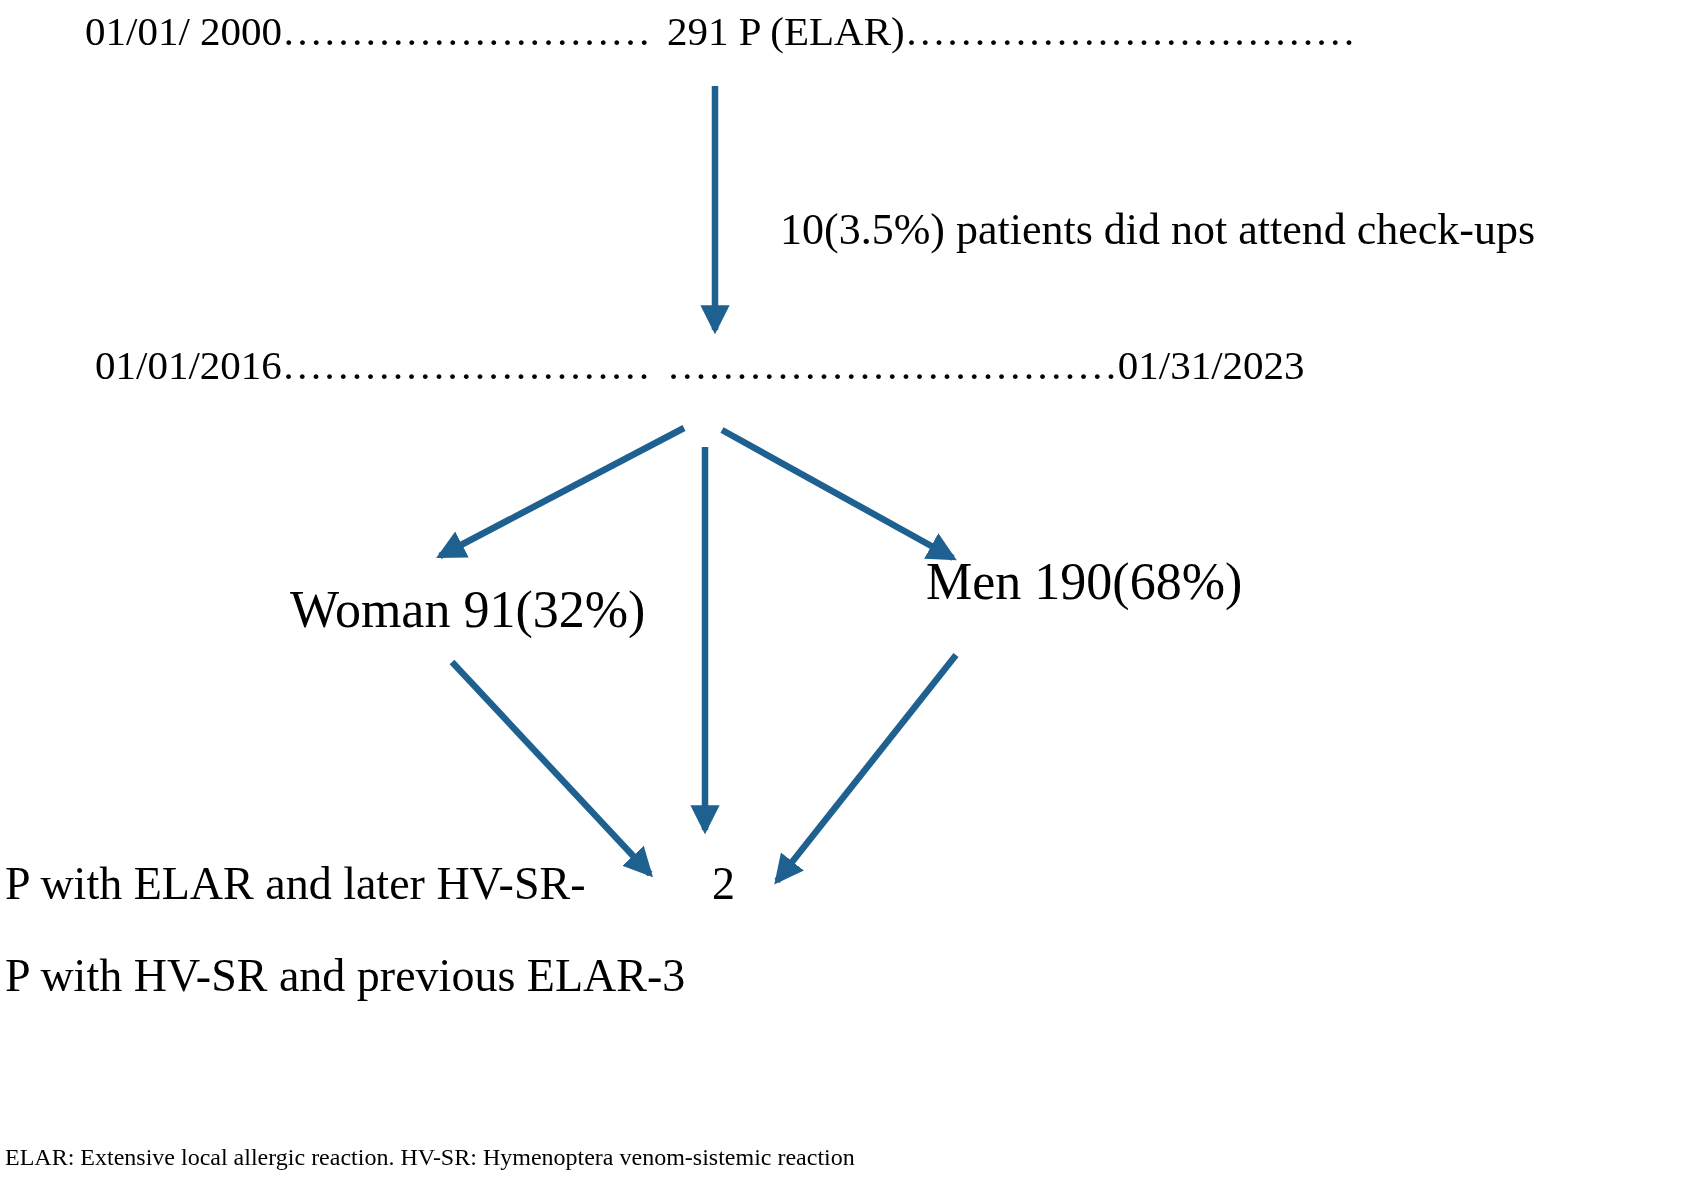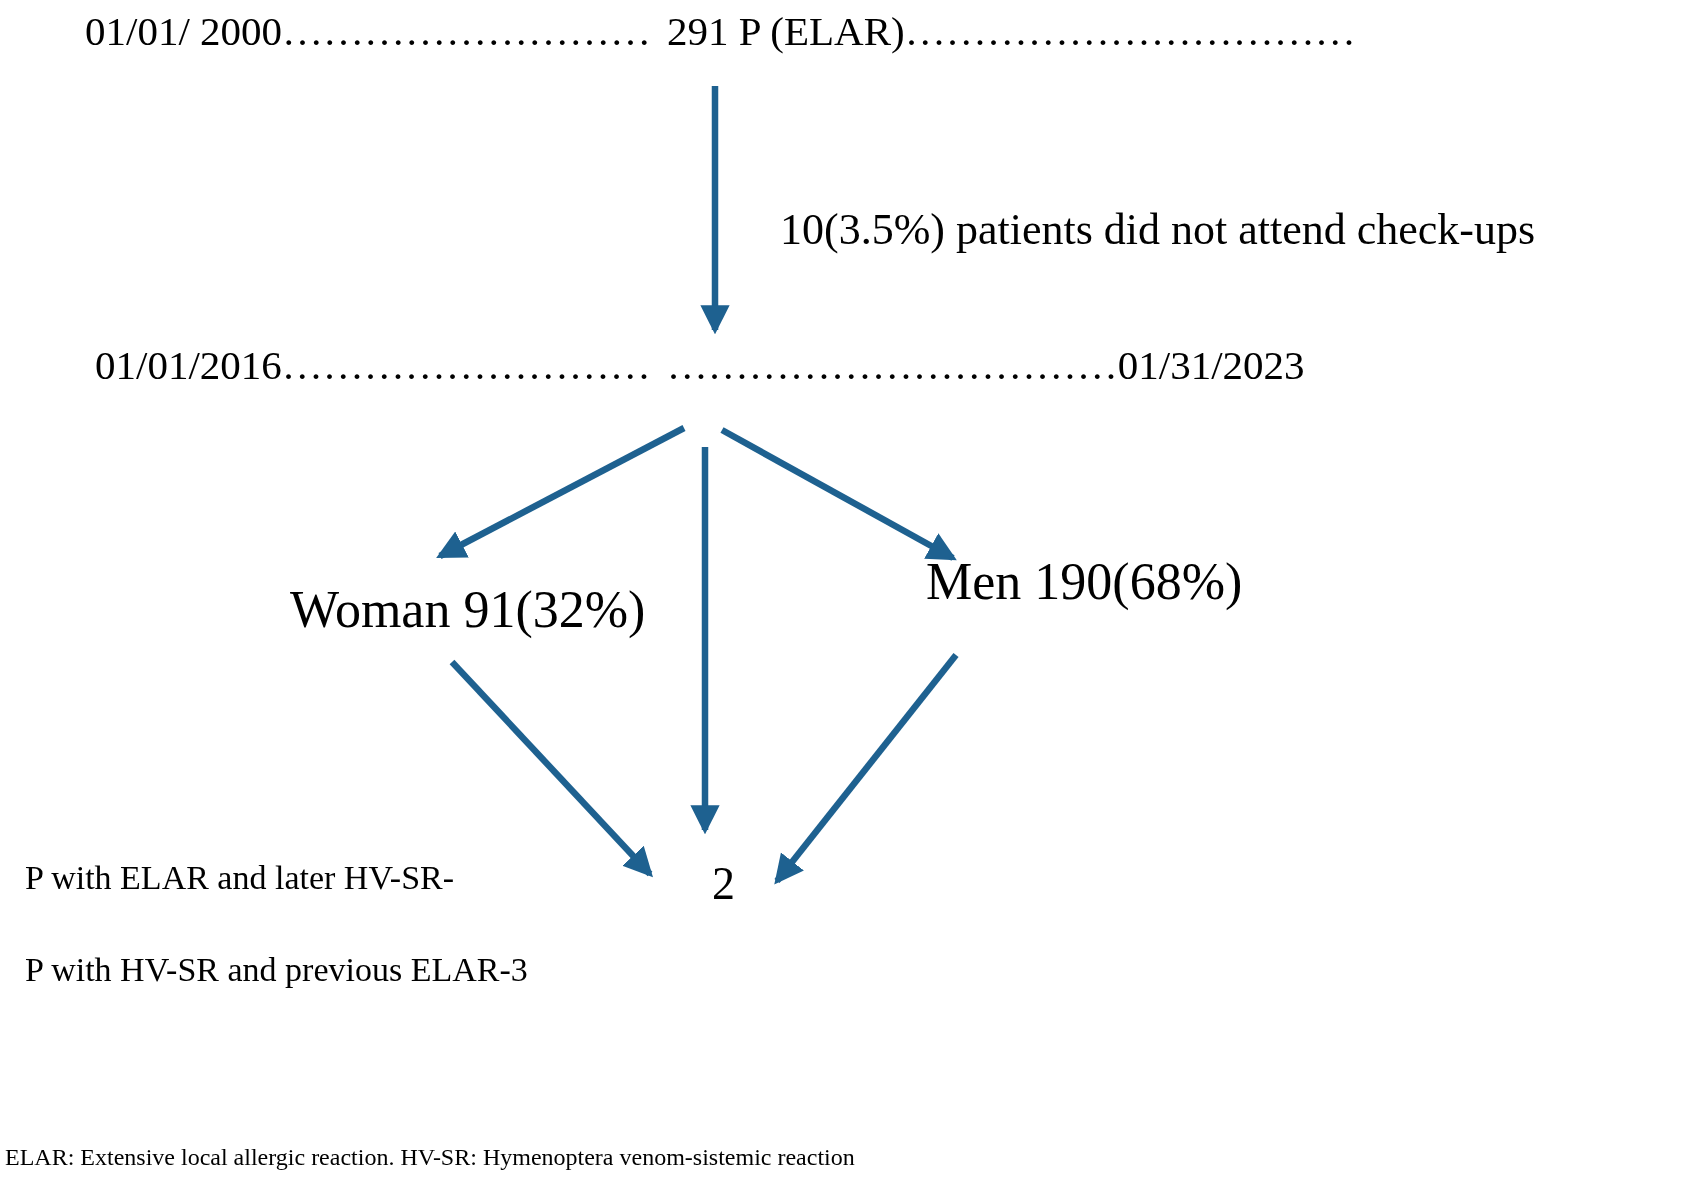--- a/index.html
+++ b/index.html
@@ -38,21 +38,21 @@
     line-height: 1.15;
   }
   .period-line {
     font-size: 41px;
     display: flex;
     align-items: baseline;
   }
   .period-line .leader-left { margin-right: 16px; }
   .dropout-note   { font-size: 44px; margin-top: 33px; }
   .branch-label   { font-size: 52px; }
-  .outcome-line   { font-size: 34px; margin-left: 20px; }
+  .outcome-line   { font-size: 46px; }
   .outcome-value  { font-size: 46px; }
   .legend-note    { font-size: 24px; }
 </style>
 </head>
 <body>
 
 <div class="canvas">
 
   <svg class="arrow-layer" viewBox="0 0 1708 1191">
     <defs>

